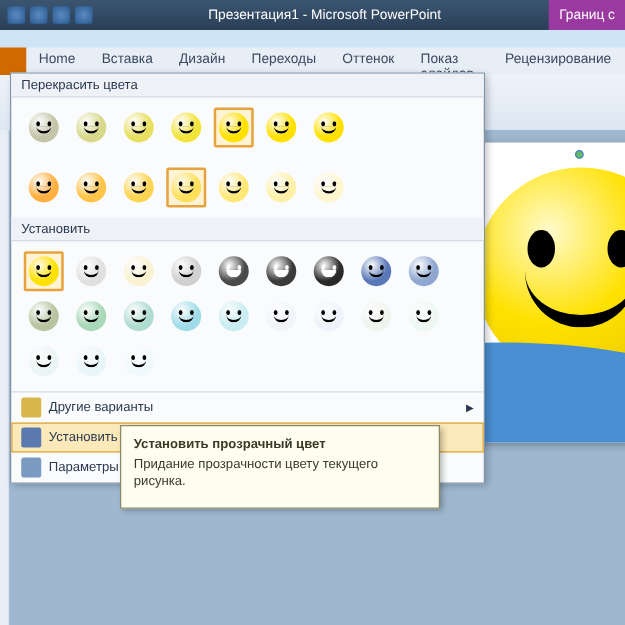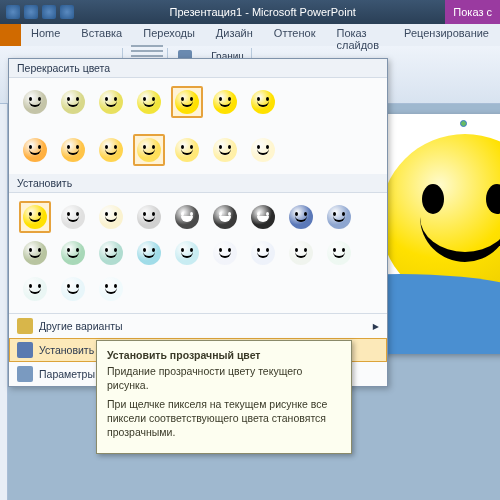--- a/index.html
+++ b/index.html
@@ -4,21 +4,21 @@
 <style>
 * { margin: 0; padding: 0; box-sizing: border-box; font-family: "Segoe UI", Tahoma, sans-serif; }
 body { width: 500px; height: 500px; overflow: hidden; background: #cfe4f5; position: relative; }
 
 .titlebar { height: 24px; background: linear-gradient(#3b5571,#2a3f56); color: #fff; display: flex; align-items: center; font-size: 11px; }
 .titlebar .qat { display: flex; gap: 4px; padding: 0 6px; }
 .qat-icon { width: 14px; height: 14px; background: radial-gradient(#5a8ac0,#2a5a90); border-radius: 2px; }
 .titlebar .title { flex: 1; text-align: center; }
 .titlebar .right { background: #9a3aa0; padding: 0 8px; color: #fff; height: 100%; display: flex; align-items: center; }
 
-.tabs { height: 22px; background: #e8eef6; display: flex; font-size: 11px; color: #3b4a60; }
+.tabs { height: 22px; background: #e8eef6; display: flex; font-size: 11px; color: #3b4a60; margin-top: 14px; }
 .tab { padding: 3px 10px; border-right: 1px solid transparent; }
 .tab.file { background: #d06a00; color: #fff; width: 12px; }
 
 .ribbon { height: 58px; background: linear-gradient(#eef3fa,#d8e3f0); border-bottom: 1px solid #a8bdd6; display: flex; font-size: 10px; color: #2a3950; padding: 2px 4px; gap: 4px; }
 .rgroup { border-right: 1px solid #b8cadd; padding: 0 4px; display: flex; flex-direction: column; justify-content: center; gap: 2px; }
 .rbtn { display: flex; align-items: center; gap: 19px; padding: 1px 2px; text-decoration: underline; }
 .rbtn .ic { width: 14px; height: 14px; background: #6a8ab0; border-radius: 2px; }
 .gallery { display: flex; gap: 3px; align-items: center; }
 .gthumb { width: 32px; height: 26px; background: #fff; border: 1px solid #9ab; display: flex; align-items: center; justify-content: center; overflow: hidden; }
 .gthumb .sky { width: 100%; height: 60%; background: linear-gradient(#6aa0d8,#cde); margin-bottom: auto; }
@@ -61,29 +61,29 @@
 <div class="titlebar">
   <div class="qat">
     <div class="qat-icon"></div>
     <div class="qat-icon"></div>
     <div class="qat-icon"></div>
     <div class="qat-icon"></div>
   </div>
   <div class="title">
     <span>Презентация1</span> - <span>Microsoft PowerPoint</span>
   </div>
-  <div class="right">Показ с</div>
+  <div class="right">Границ с</div>
 </div>
 
 <div class="tabs" id="tabs">
   <div class="tab file"></div>
 <div class="tab">Home</div>
     <div class="tab">Вставка</div>
+    <div class="tab">Дизайн</div>
     <div class="tab">Переходы</div>
-    <div class="tab">Дизайн</div>
     <div class="tab">Оттенок</div>
     <div class="tab">Показ слайдов</div>
     <div class="tab">Рецензирование</div>
   </div>
 
 <div class="ribbon">
   <div class="rgroup">
     <div class="rbtn">
         <span class="ic"></span>
         <span>Коррекция</span>
@@ -423,14 +423,13 @@
       <div class="handle" style="left:-4px;bottom:-4px"></div>
       <div class="handle" style="left:80px;bottom:-4px"></div>
     </div>
     <div class="wave"></div>
   </div>
 </div>
 
 <div class="tooltip">
   <b>Установить прозрачный цвет</b>
   <p>Придание прозрачности цвету текущего рисунка.</p>
-  <p>При щелчке пикселя на текущем рисунке все пиксели соответствующего цвета становятся прозрачными.</p>
 </div>
 
 </body></html>

